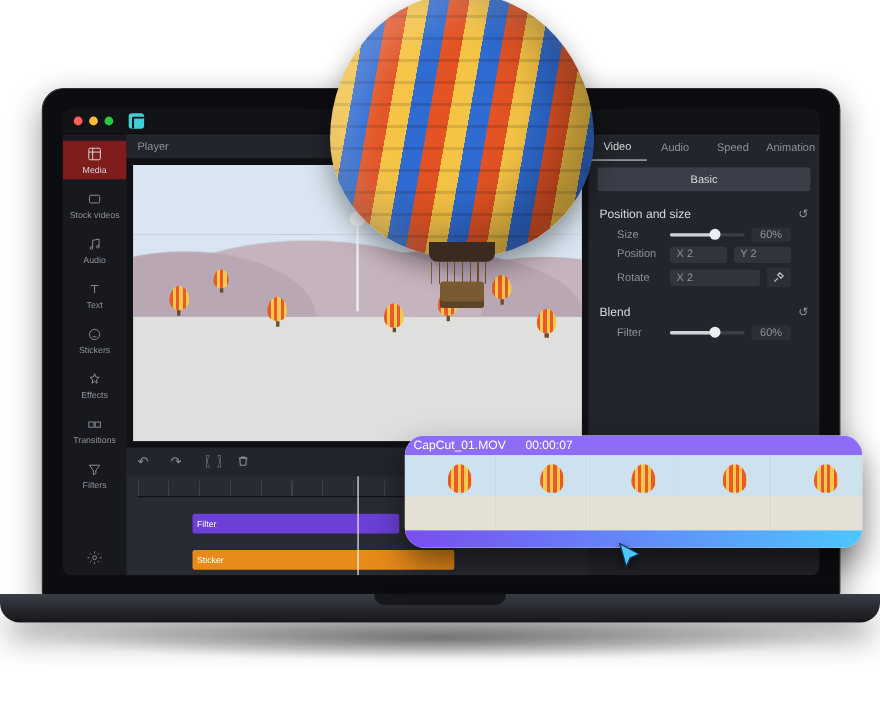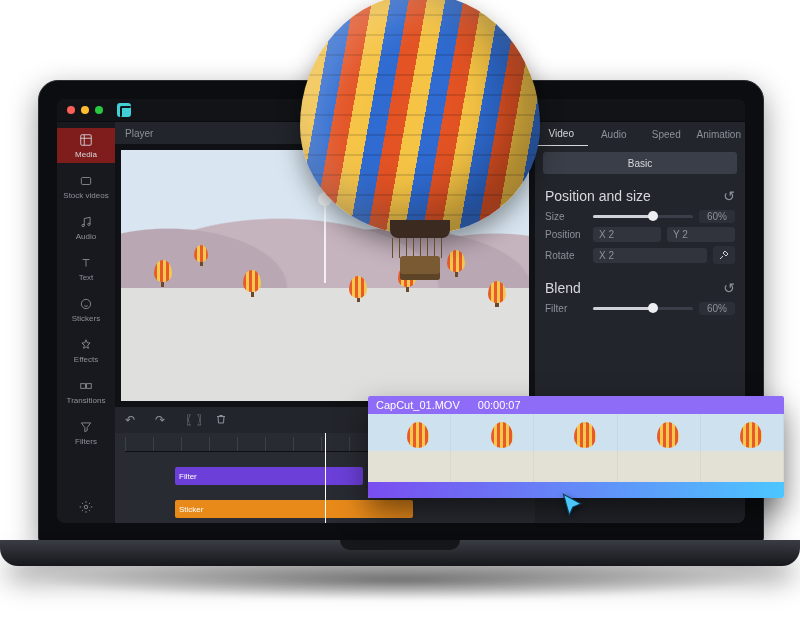--- a/index.html
+++ b/index.html
@@ -96,36 +96,36 @@
 
   
   .inspector{width:210px;background:var(--panel);display:flex;flex-direction:column;font-size:10px}
   .tabs{display:flex;height:24px}
   .tab{flex:1;display:flex;align-items:center;justify-content:center;color:var(--ink-dim);cursor:pointer}
   .tab.active{color:var(--ink);border-bottom:1px solid var(--ink)}
   .subtabs{display:flex;height:22px;margin:6px 8px;border-radius:3px;overflow:hidden;background:#2c2f37}
   .subtab{flex:1;display:flex;align-items:center;justify-content:center;color:var(--ink-dim);cursor:pointer}
   .subtab.active{background:#3a3e48;color:var(--ink)}
   .section{padding:4px 10px}
-  .section h4{margin:4px 0 6px;font-size:14px;font-weight:500;color:var(--ink);display:flex;justify-content:space-between;align-items:center}
-  .row{display:flex;align-items:center;gap:6px;margin:4px 0}
+  .section h4{margin:4px 0 6px;font-size:11px;font-weight:500;color:var(--ink);display:flex;justify-content:space-between;align-items:center}
+  .row{display:flex;align-items:center;gap:6px;margin:4px 16px}
   .lbl{width:42px;color:var(--ink-dim)}
   .slider{flex:1;height:3px;background:#3a3e48;border-radius:2px;position:relative}
   .slider .fill{position:absolute;left:0;top:0;bottom:0;background:#cfd2d8;border-radius:2px}
   .slider .knob{position:absolute;top:-4px;width:10px;height:10px;border-radius:50%;background:#eceef2;transform:translateX(-50%)}
   .chip{background:#31343c;border-radius:3px;padding:2px 6px;color:var(--ink-dim)}
   .valbox{width:36px;text-align:center;background:#2c2f37;border-radius:3px;padding:1px 0;color:var(--ink-dim)}
   .pair{display:flex;gap:6px}
   .pair .chip{flex:1;text-align:left}
   .eyedrop{width:22px;height:18px;border-radius:3px;background:#2c2f37;display:flex;align-items:center;justify-content:center}
 
   
   .popout{
     position:absolute;left:368px;top:396px;width:416px;height:102px;
-    background:#fff;border-radius:2px;overflow:hidden;box-shadow:0 14px 30px rgba(0,0,0,.5);
+    background:#fff;border-radius:18px;overflow:hidden;box-shadow:0 14px 30px rgba(0,0,0,.5);
     display:flex;flex-direction:column;
   }
   .pop-head{height:18px;background:#8e6cf7;display:flex;align-items:center;gap:18px;padding:0 8px;font-size:11px;color:#fff}
   .pop-strip{flex:1;display:flex}
   .frame{flex:1;background:linear-gradient(#cde1ef 0 55%,#e3e0d6 55% 100%);position:relative;border-right:1px solid rgba(0,0,0,.04)}
   .frame .mini{position:absolute;left:48%;top:12%;width:22px;height:26px;border-radius:50% 50% 46% 46%/60% 60% 40% 40%;background:repeating-linear-gradient(90deg,#e85a2a 0 3px,#f6c84c 3px 6px)}
   .pop-foot{height:16px;background:linear-gradient(90deg,#7a4df0,#4cc6ff)}
   .cursor{position:absolute;left:560px;top:492px;width:28px;height:28px}
   .cursor svg{filter:drop-shadow(0 2px 3px rgba(0,0,0,.5))}
 

